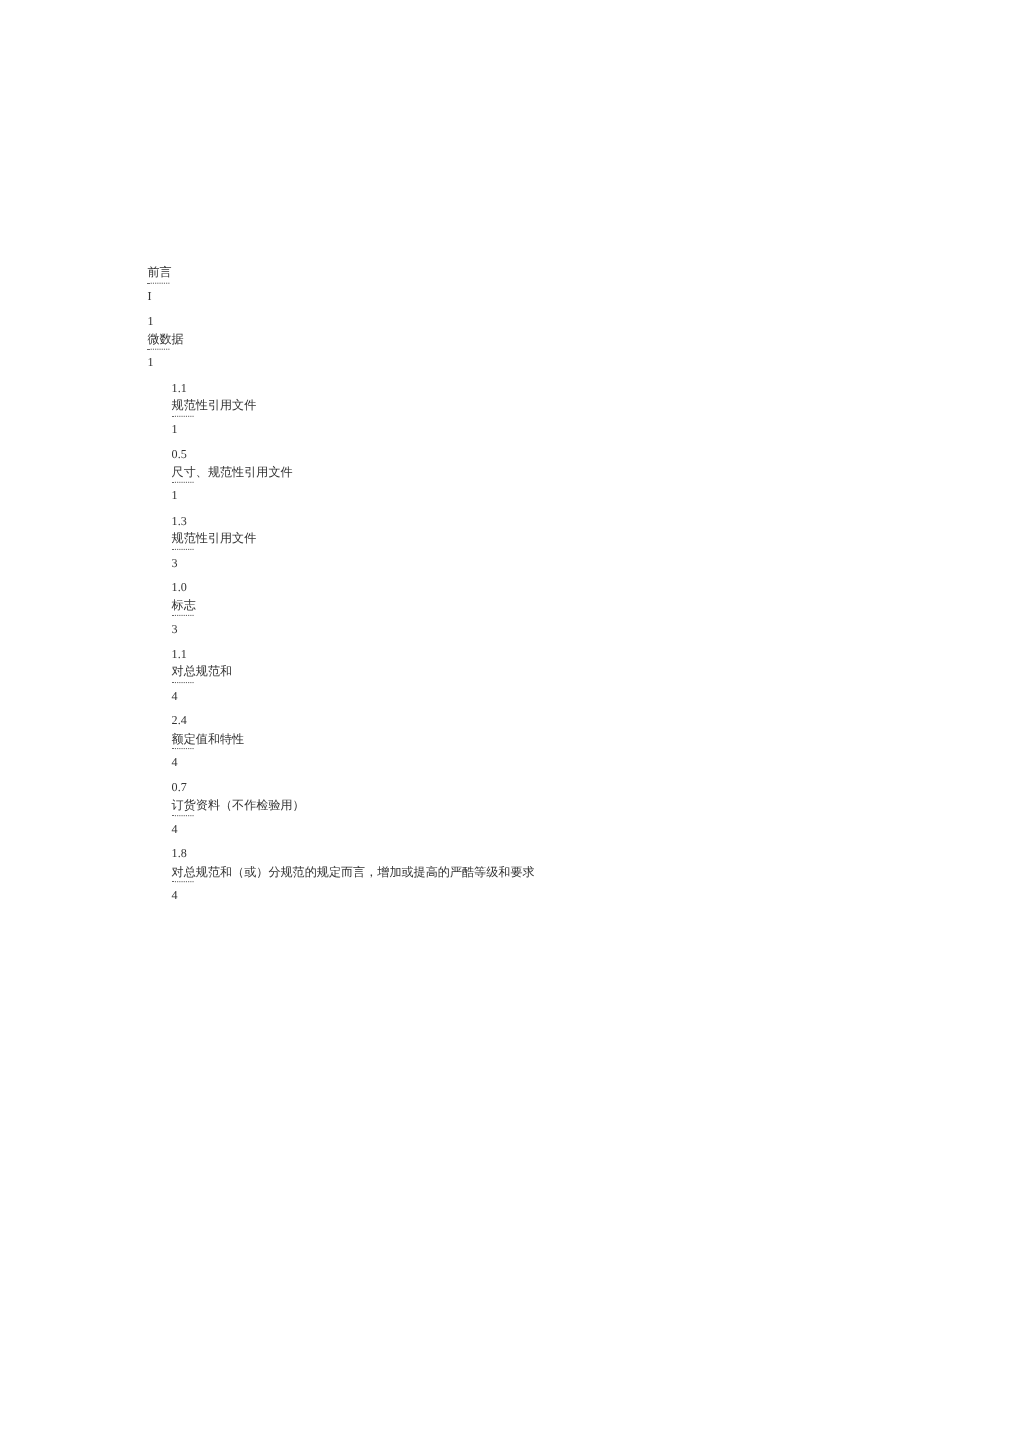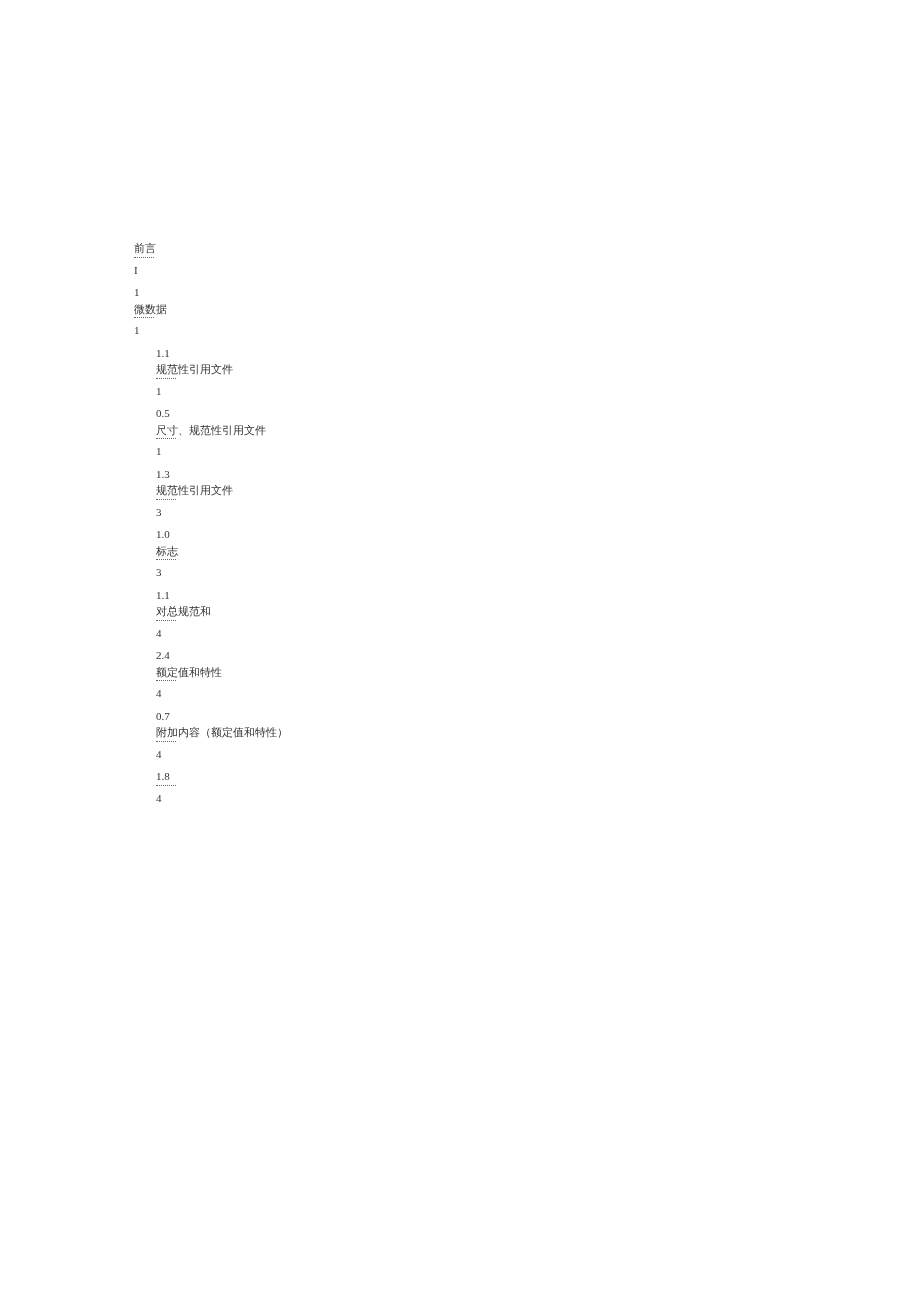--- a/index.html
+++ b/index.html
@@ -112,25 +112,26 @@
 
     <div class="toc-entry level-2">
       <span class="toc-number">2.4</span>
       <span class="toc-title">额定值和特性</span>
       <span class="toc-dots"></span>
       <span class="toc-page">4</span>
     </div>
 
     <div class="toc-entry level-2">
       <span class="toc-number">0.7</span>
-      <span class="toc-title">附加内容（额定值和特性）</span>
+      <span class="toc-title">订货资料（不作检验用）</span>
       <span class="toc-dots"></span>
       <span class="toc-page">4</span>
     </div>
 
     <div class="toc-entry level-2">
       <span class="toc-number">1.8</span>
+      <span class="toc-title">对总规范和（或）分规范的规定而言，增加或提高的严酷等级和要求</span>
       <span class="toc-dots"></span>
       <span class="toc-page">4</span>
     </div>
 
   </div>
 </div>
 
 </body></html>

